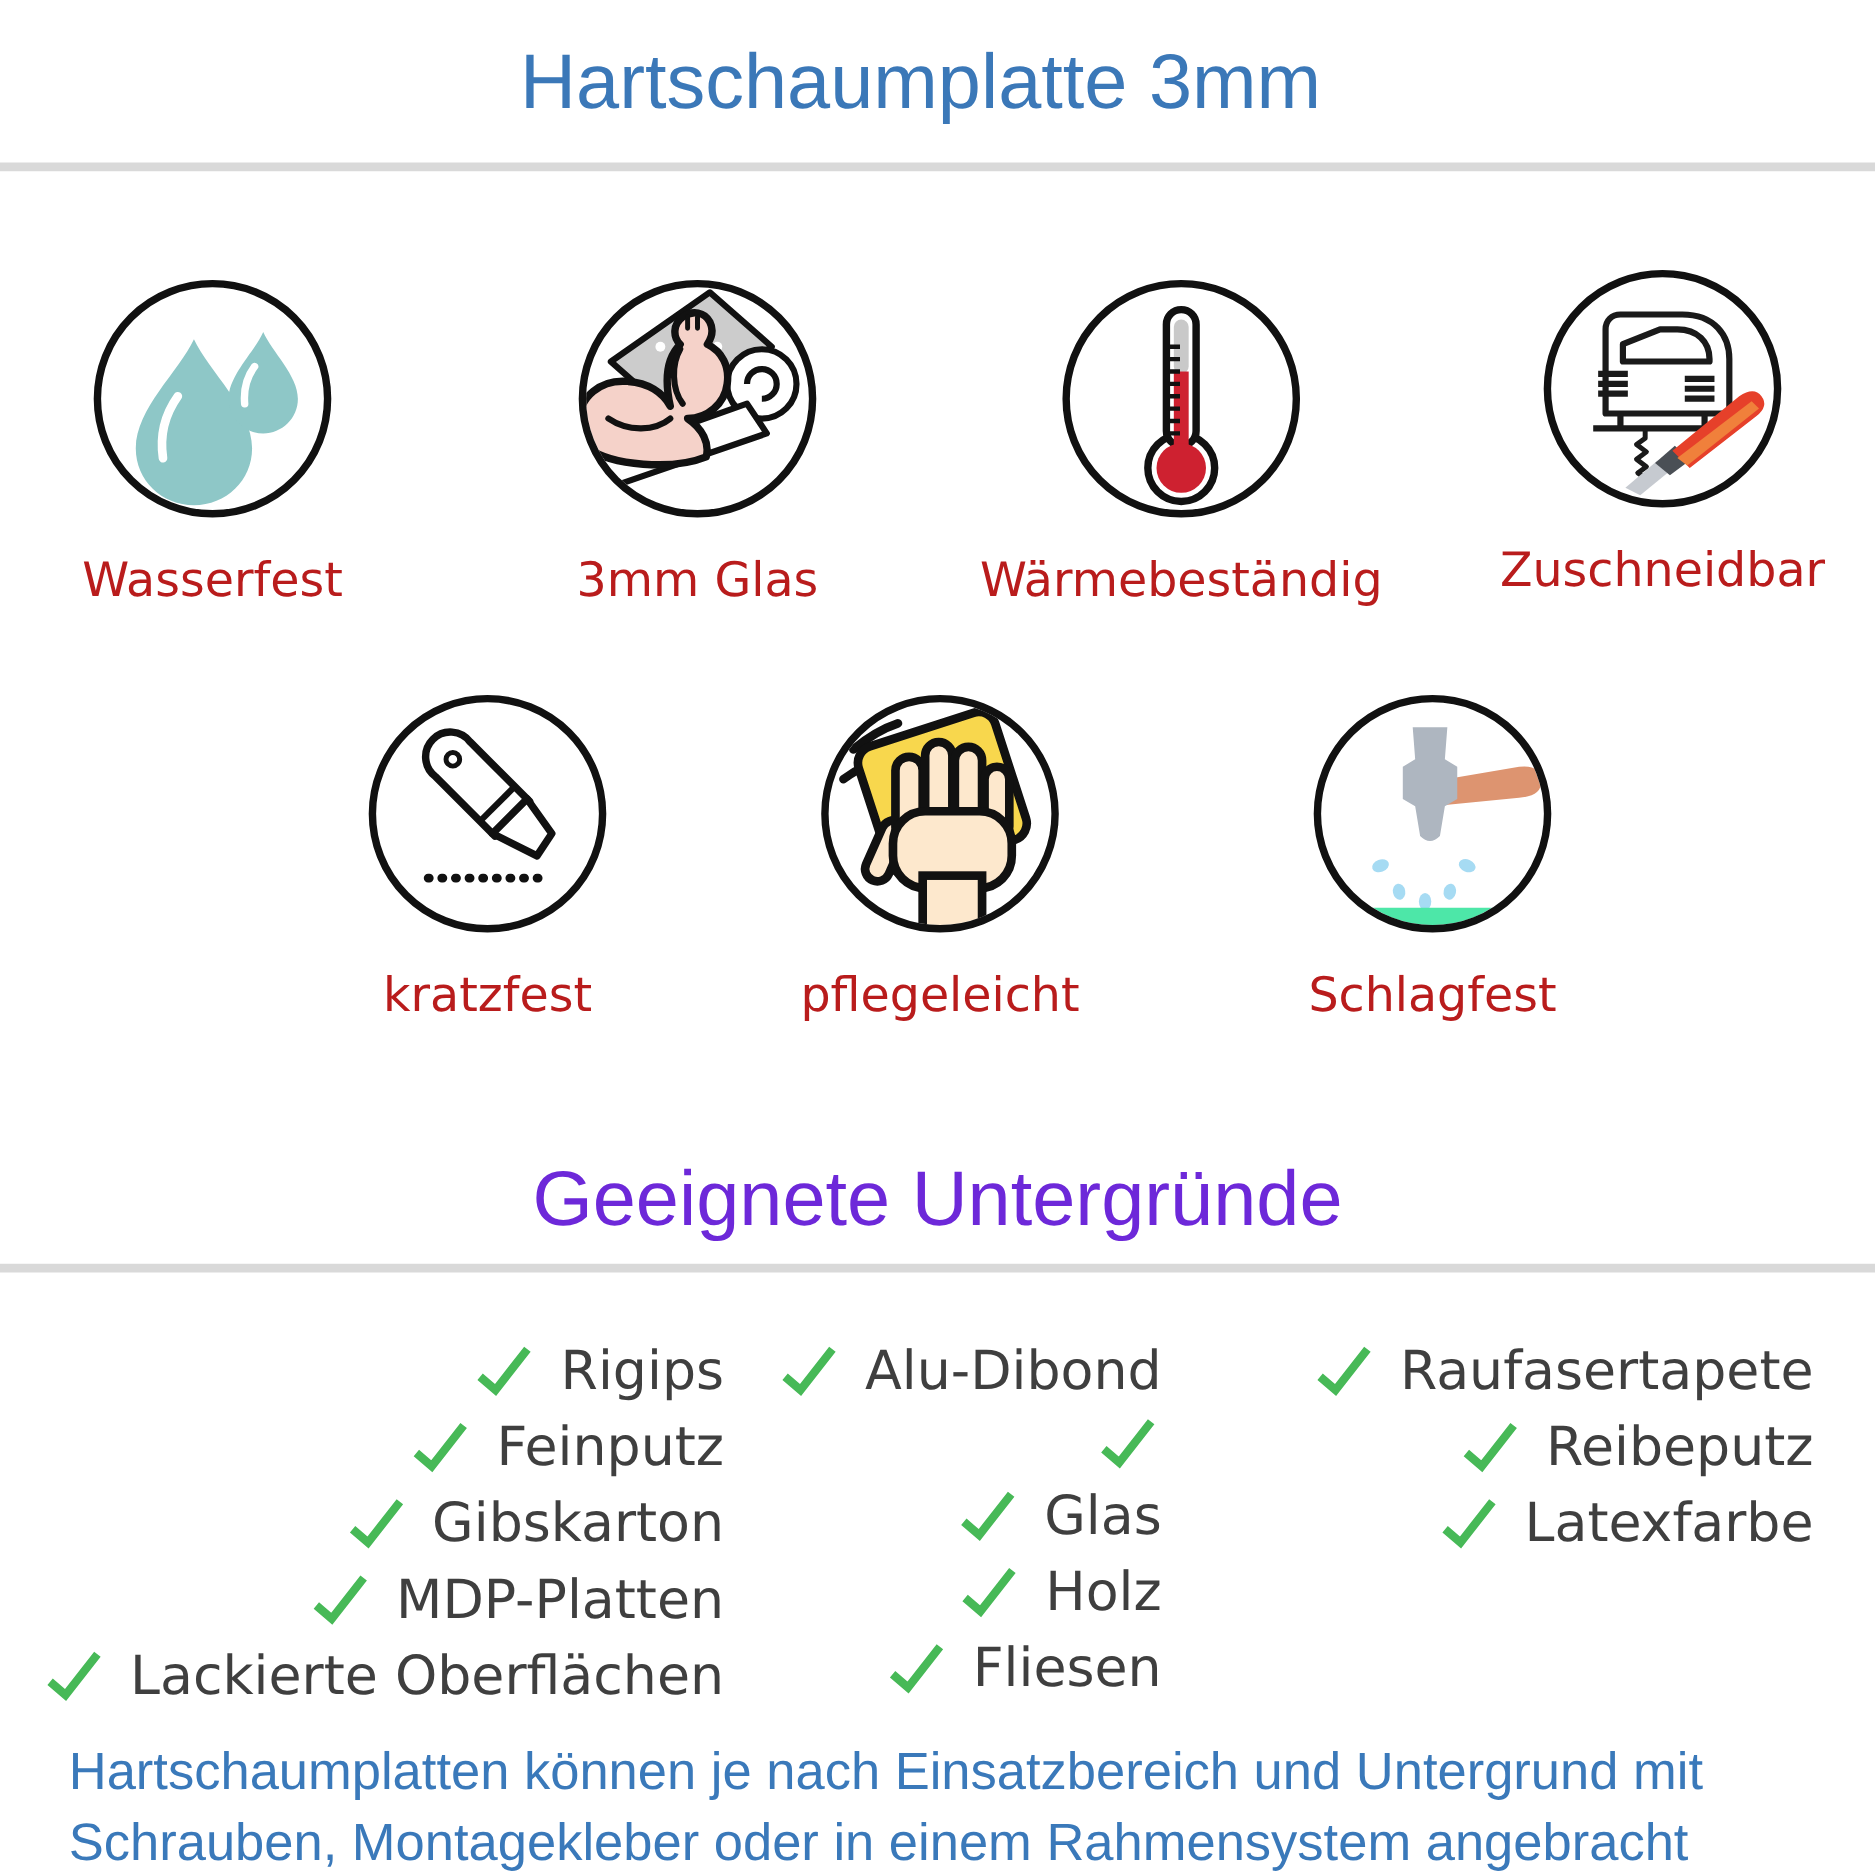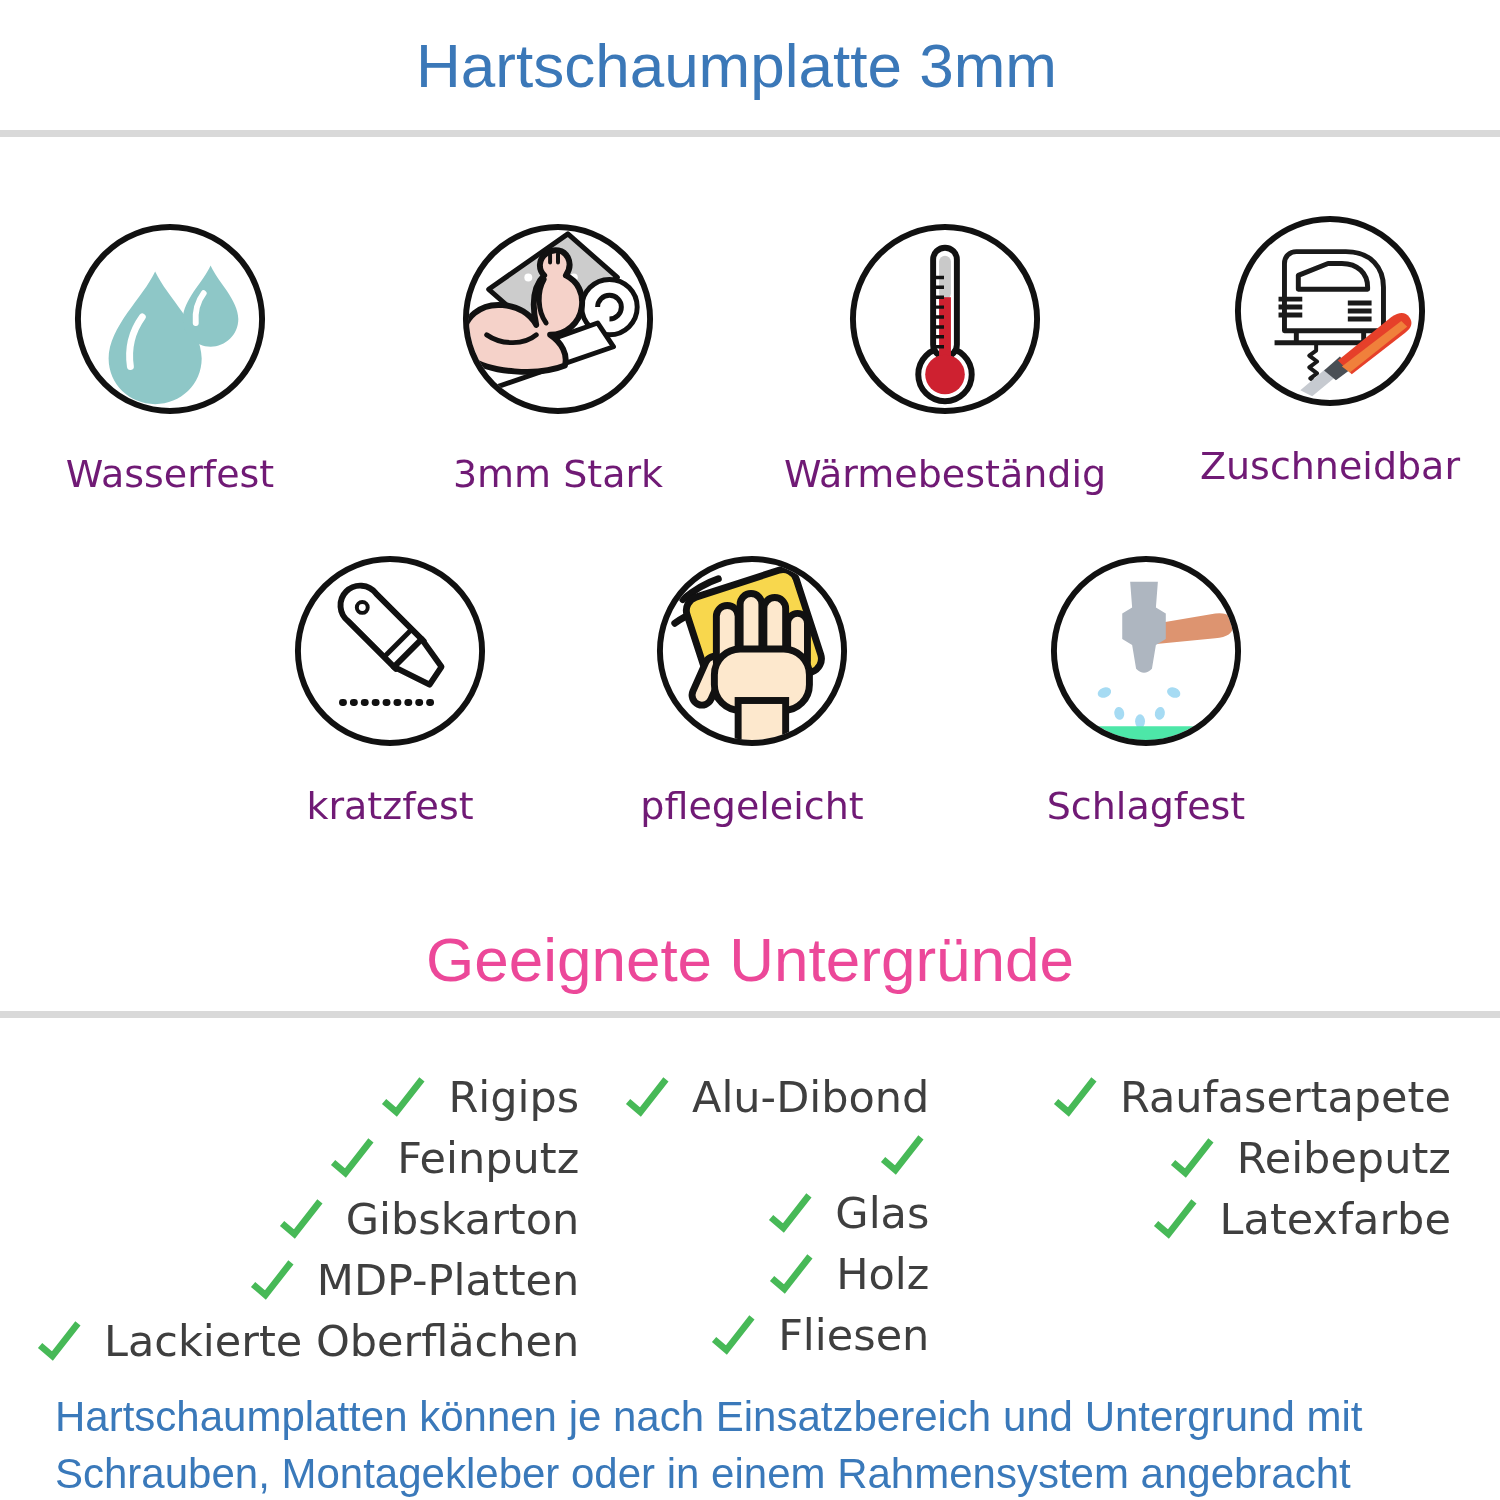--- a/index.html
+++ b/index.html
@@ -13,26 +13,26 @@
     font-size:62px;color:#3b78b8;letter-spacing:0;
   }
   .divider{position:absolute;left:0;width:1500px;height:7px;background:#d9d9d9;}
   #divider-top{top:130px;}
   #divider-mid{top:1011px;}
   .feature{
     position:absolute;width:300px;display:flex;flex-direction:column;align-items:center;
   }
   .feature .circle-wrap svg{width:198px;height:198px;display:block;}
   .feature-label{
-    margin-top:34px;font-size:38px;color:#701a75;white-space:nowrap;
+    margin-top:24px;font-size:38px;color:#b91c1c;white-space:nowrap;
   }
   .section-title{
     position:absolute;top:924px;left:0;width:1500px;text-align:center;
     font-family:"Liberation Sans", sans-serif;
-    font-size:62px;color:#ec4899;
+    font-size:62px;color:#6d28d9;
   }
   .check-col{
     position:absolute;top:1072px;display:flex;flex-direction:column;gap:11px;align-items:flex-end;
   }
   #check-col-1{left:32px;}
   #check-col-2{left:620px;}
   #check-col-3{left:1048px;}
   .check-row{display:flex;align-items:center;gap:18px;}
   .check-row svg{width:54px;height:44px;flex:0 0 auto;}
   .check-label{font-size:43px;color:#3f3f3f;white-space:nowrap;}
@@ -85,21 +85,21 @@
         <path d="M152,88 m-12,0 a12,12 0 1 1 12,12" fill="none" stroke="#111" stroke-width="5"></path>
         <polygon points="16,148 140,104 156,128 34,170" fill="#fff" stroke="#111" stroke-width="5" stroke-linejoin="round"></polygon>
         <path d="M4,120 C4,98 22,84 44,86 C60,87 72,95 78,106 C74,88 74,68 86,56 C80,50 80,40 88,34 C96,28 106,30 110,38 C113,44 112,50 108,56 C120,62 126,74 124,88 C122,104 108,116 92,116 C104,124 110,136 107,147 C80,158 30,154 12,140 C6,134 4,128 4,120 Z" fill="#f5d2c9" stroke="#111" stroke-width="6" stroke-linejoin="round"></path>
         <path d="M28,116 C44,127 66,126 78,116" fill="none" stroke="#111" stroke-width="5" stroke-linecap="round"></path>
         <path d="M86,60 C79,72 79,92 88,104" fill="none" stroke="#111" stroke-width="5" stroke-linecap="round"></path>
         <path d="M92,34 v9 M100,34 v9" stroke="#111" stroke-width="4" stroke-linecap="round"></path>
       </g>
       <circle cx="100" cy="100" r="93" fill="none" stroke="#111" stroke-width="6"></circle>
     </svg>
   </div>
-  <div class="feature-label">3mm Stark</div>
+  <div class="feature-label">3mm Glas</div>
 </div>
 
 <div class="feature" style="left:795px;top:220px;">
   <div class="circle-wrap">
     <svg viewBox="0 0 200 200">
       <defs>
           <clipPath id="c3">
             <circle cx="100" cy="100" r="90"></circle>
           </clipPath>
         </defs>

